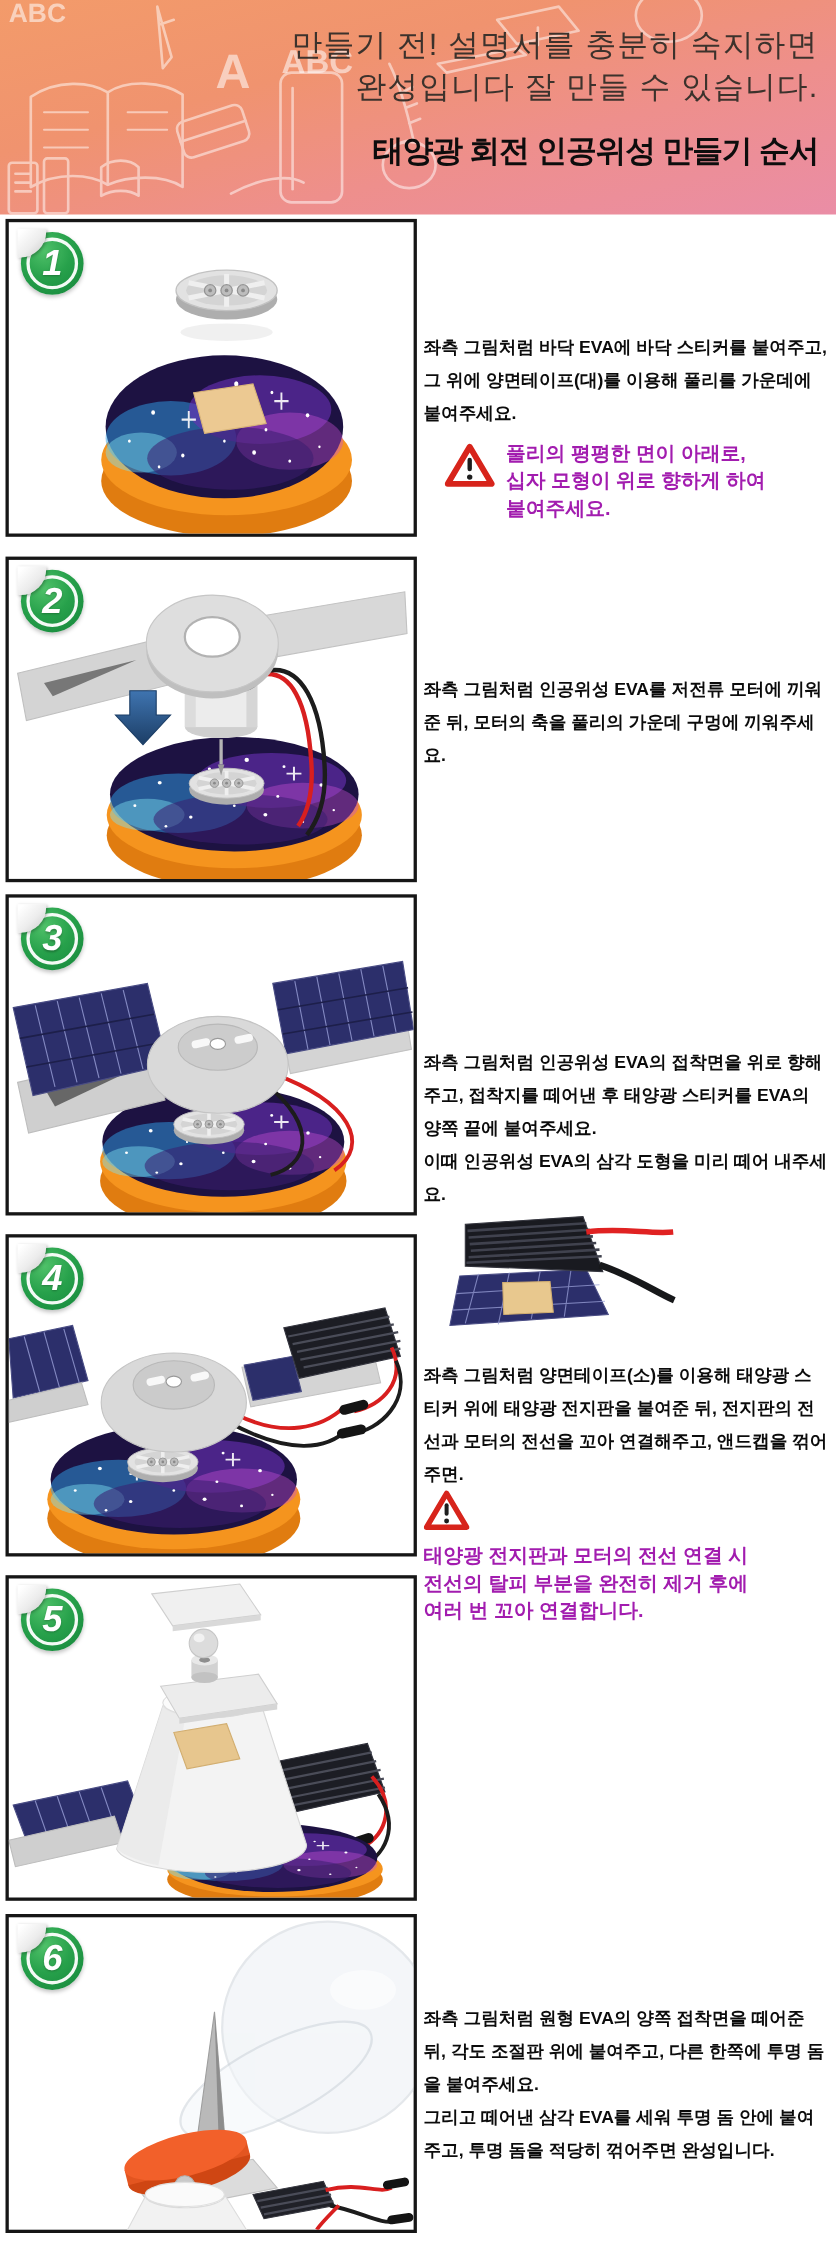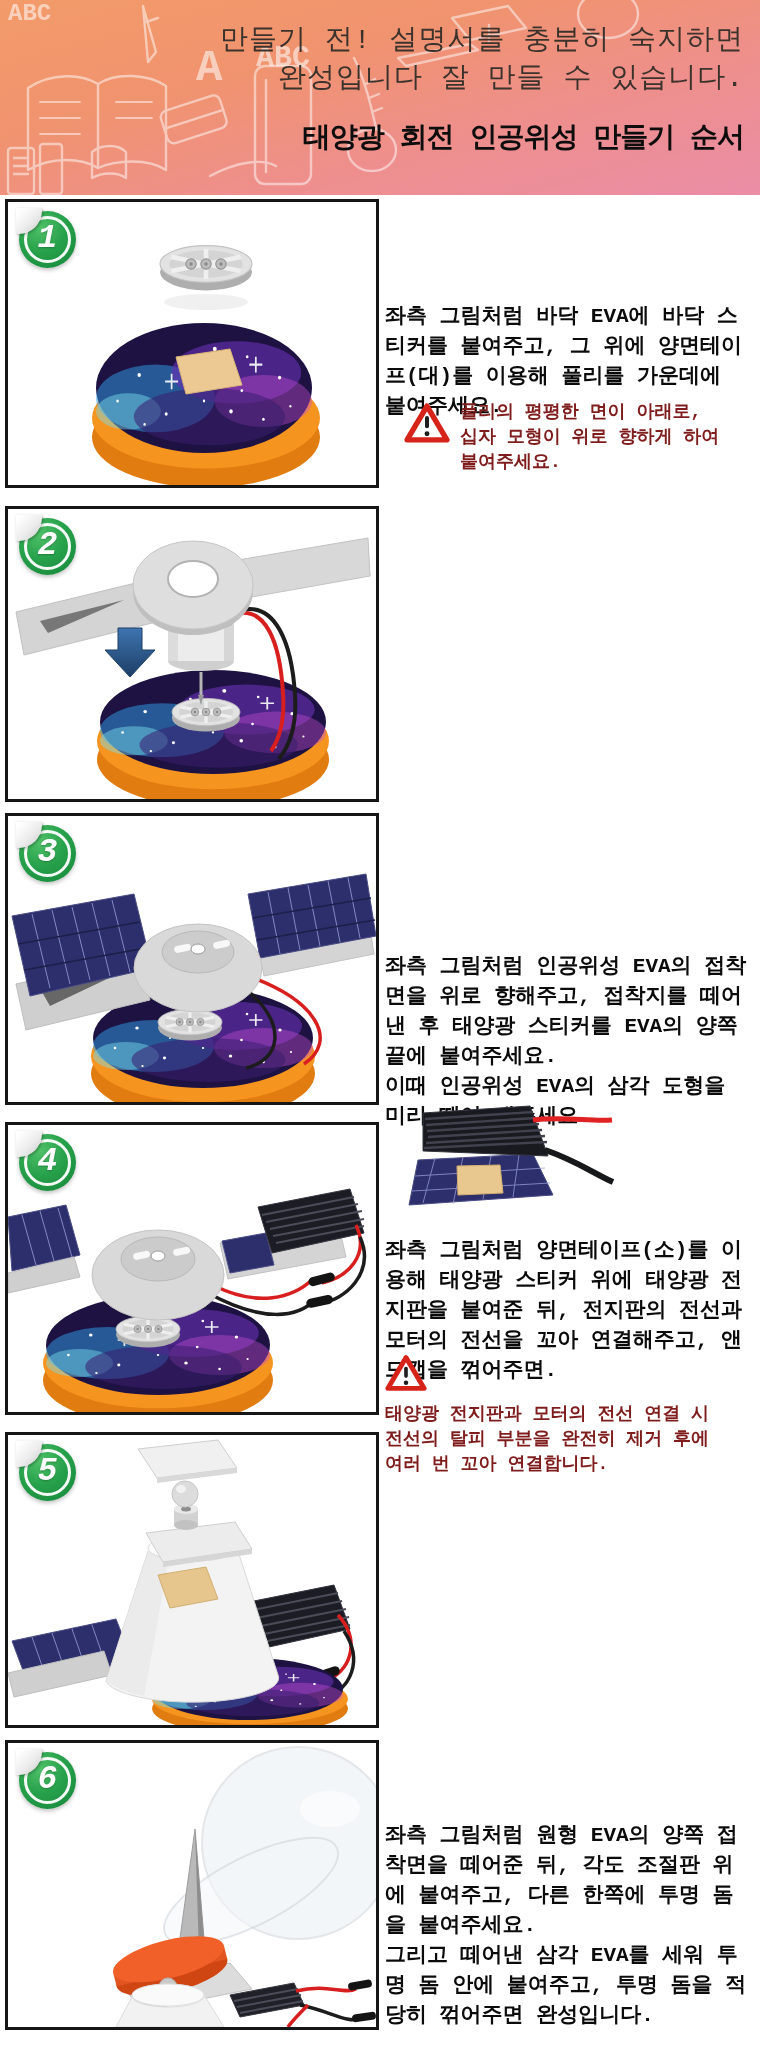--- a/index.html
+++ b/index.html
@@ -1,17 +1,17 @@
 <!DOCTYPE html>
 <html><head>
 <meta charset="utf-8">
 <style>
   html,body{margin:0;padding:0;background:#fff;}
   .page{position:relative;width:760px;height:2053px;background:#ffffff;overflow:hidden;
-        font-family:Liberation Mono, monospace;}
+        font-family:Liberation Sans, sans-serif;}
   
   .header{position:absolute;left:0;top:0;width:760px;height:195px;
           background:linear-gradient(165deg,#f39b6a 0%,#f0936f 35%,#ee8f8c 65%,#ea8da6 100%);}
   .doodles{position:absolute;left:0;top:0;width:760px;height:195px;}
   .notice{position:absolute;top:22px;right:16px;text-align:right;color:#3c322c;
           font-size:28px;line-height:38px;letter-spacing:1px;font-weight:400;}
   .title{position:absolute;left:0;top:118px;width:744px;margin:0;text-align:right;
          font-size:28px;font-weight:800;letter-spacing:-1px;color:#0d0d0d;white-space:nowrap;}
   
   .fig{position:absolute;left:5px;width:374px;background:#fff;border:3px solid #161616;box-sizing:border-box;}
@@ -21,25 +21,25 @@
         background:radial-gradient(circle at 38% 30%,#4fc169 0%,#27a14b 45%,#14843a 100%);
         box-shadow:0 2px 4px rgba(0,0,0,.25);}
   .badge-circle::after{content:"";position:absolute;inset:5px;border:3px solid #fff;border-radius:50%;opacity:.95;}
   .peel{position:absolute;top:-3px;left:-3px;width:26px;height:26px;border-radius:0 0 90% 0;
         background:linear-gradient(135deg,#ffffff 10%,#ececec 55%,#c7c7c7 100%);
         box-shadow:1px 1px 3px rgba(0,0,0,.3);}
   .badge-num{position:absolute;inset:0;display:flex;align-items:center;justify-content:center;
         padding-bottom:2px;font-size:33px;font-weight:800;font-style:italic;color:#fff;
         text-shadow:0 1px 2px rgba(0,0,0,.25);}
   
-  .stext{position:absolute;left:385px;width:368px;font-size:21px;line-height:30px;color:#0b0b0b;
+  .stext{position:absolute;left:385px;width:368px;font-size:16px;line-height:30px;color:#0b0b0b;
          font-weight:600;word-break:break-all;white-space:pre-line;}
   .warn{position:absolute;display:flex;gap:10px;align-items:flex-start;}
   .warn-icon{flex:none;margin-top:2px;}
-  .warn-text{font-size:18px;line-height:25px;color:#7f1d1d;font-weight:700;
+  .warn-text{font-size:18px;line-height:25px;color:#a21caf;font-weight:700;
              word-break:break-all;white-space:pre-line;}
   .inset{position:absolute;left:405px;top:1098px;width:212px;height:118px;}
 </style>
 </head>
 <body>
 
 <svg width="0" height="0" style="position:absolute" aria-hidden="true">
   <defs>
     <linearGradient id="gArrow" x1="0" y1="0" x2="0" y2="1">
       <stop offset="0" stop-color="#3f74b0"></stop>
@@ -190,20 +190,21 @@
         <polygon points="230,51 360,29 362,67 238,89" fill="#d8d8d8" stroke="#c2c2c2"></polygon>
         <polygon points="8,103 140,71 148,113 16,146" fill="#d4d4d4" stroke="#c0c0c0"></polygon>
         <polygon points="32,112 116,91 40,124" fill="#777"></polygon>
         <ellipse cx="185" cy="82" rx="60" ry="44" fill="#bfbfbf"></ellipse>
         <ellipse cx="185" cy="76" rx="60" ry="44" fill="#dedede" stroke="#c6c6c6"></ellipse>
         <ellipse cx="185" cy="70" rx="25" ry="18" fill="#ffffff" stroke="#b2b2b2" stroke-width="2"></ellipse>
       </g>
       <polygon points="110,119 134,119 134,141 147,141 122,168 97,141 110,141" fill="url(#gArrow)" stroke="#1c3e66"></polygon>
     </svg>
   </div>
+  <div class="stext" style="top:613px;">좌측 그림처럼 인공위성 EVA를 저전류 모터에 끼워준 뒤, 모터의 축을 풀리의 가운데 구멍에 끼워주세요.</div>
 
   <div class="fig" style="top:813px;height:292px;">
     <div class="badge">
       <span class="badge-circle"></span>
       <span class="peel"></span>
       <span class="badge-num">3</span>
     </div>
     <svg class="illus" viewBox="0 0 368 286">
       <use href="#obase" transform="translate(195,240) scale(1.12,1.1)"></use>
       <use href="#galaxy" transform="translate(195,222) scale(1.1,1.0)"></use>

